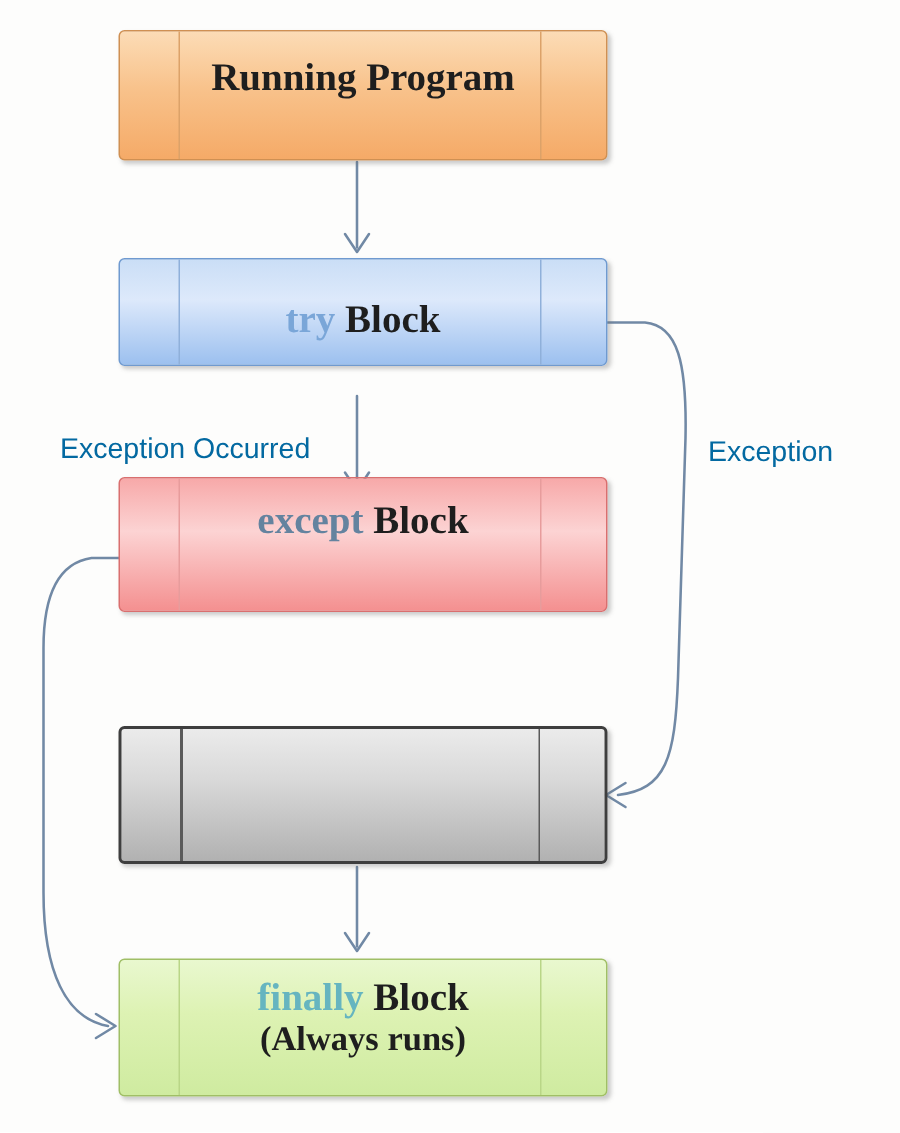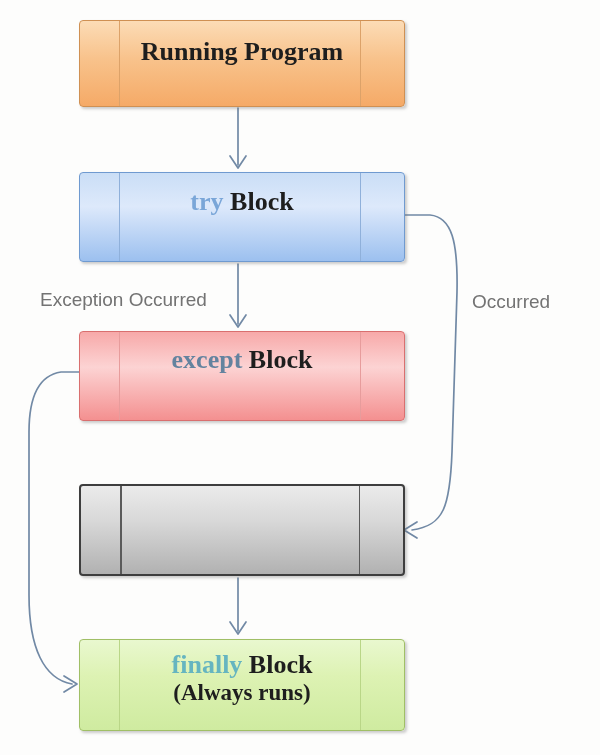--- a/index.html
+++ b/index.html
@@ -48,28 +48,28 @@
   .content { text-align: center; position: relative; }
   .line1 { font-size: 26px; line-height: 30px; white-space: pre; }
   .line2 { font-size: 23px; line-height: 26px; white-space: pre; }
 
   .running { top: 20px;  height: 87px;
     background: linear-gradient(180deg,#fcdcb6 0%,#f8c28b 45%,#f5aa67 100%);
     border: 1.5px solid #cf9053; }
   .running .inner-line { background: #dca269; }
   .running .content { top: -12px; }
 
-  .try { top: 172px; height: 90px;
+  .try { top: 172px; height: 72px;
     background: linear-gradient(180deg,#cadef6 0%,#dde9fb 38%,#9cc0ef 100%);
-    border: 1.5px solid #6f9ad0; }
+    border: 1.5px solid #6f9ad0; align-items: flex-end; }
   .try .inner-line { background: #8fb0da; }
   .try .content { top: -15px; }
   .kw-try { color: #7aa6d8; }
 
-  .except { top: 331px; height: 90px;
+  .except { top: 318px; height: 90px;
     background: linear-gradient(180deg,#f7a9a9 0%,#fcd3d3 40%,#f49090 100%);
     border: 1.5px solid #d96f6f; }
   .except .inner-line { background: #e79c9c; }
   .except .content { top: -16px; }
   .kw-except { color: #64839f; }
 
   .else { top: 484px; height: 92px;
     background: linear-gradient(180deg,#ebebeb 0%,#d8d8d8 40%,#b1b1b1 100%);
     border: 2px solid #3e3e3e; }
   .else .inner-line { background: #5a5a5a; width: 1.5px; }
@@ -78,21 +78,21 @@
 
   .finally { top: 639px; height: 92px;
     background: linear-gradient(180deg,#e9f8cf 0%,#ddf2b3 40%,#cfeba0 100%);
     border: 1.5px solid #a0bf66; }
   .finally .inner-line { background: #b9d687; }
   .finally .content { top: -7px; }
   .kw-finally { color: #66b5c0; }
 
   .edge-label {
     position: absolute;
-    color: #737373;
+    color: #0369a1;
     font-size: 19px;
     line-height: 29px;
     white-space: nowrap;
   }
   .label-exception { left: 40px; top: 285px; }
   .label-no-exception { left: 472px; top: 287px; }
 </style>
 </head>
 <body>
 
@@ -160,16 +160,16 @@
     <div class="inner-line right"></div>
     <div class="content">
       <div class="line1"><span class="kw-finally">finally</span><span> Block</span></div>
       <div class="line2">(Always runs)</div>
     </div>
   </div>
 
   <div class="edge-label label-exception">Exception Occurred</div>
 
   <div class="edge-label label-no-exception">
-    <div>Occurred</div>
+    <div>Exception</div>
   </div>
 
 </div>
 
 </body></html>

